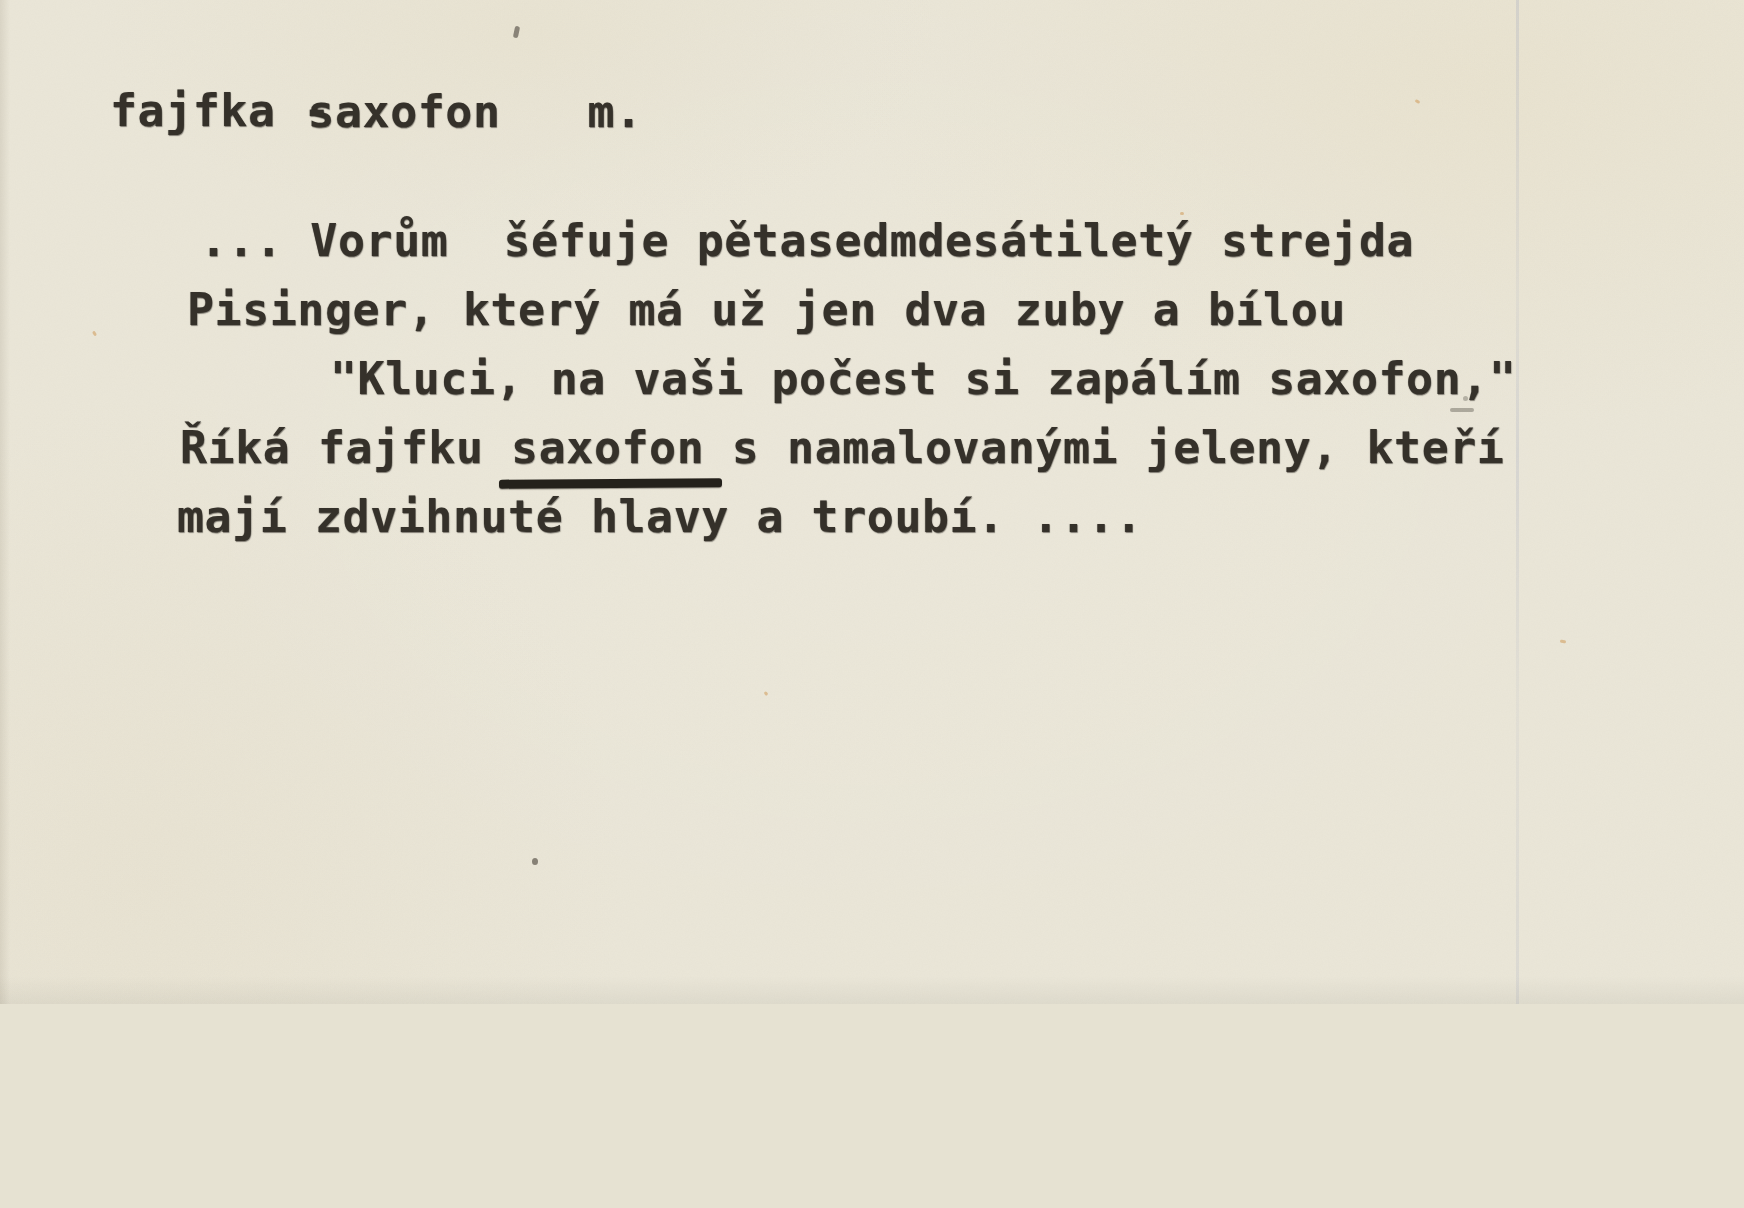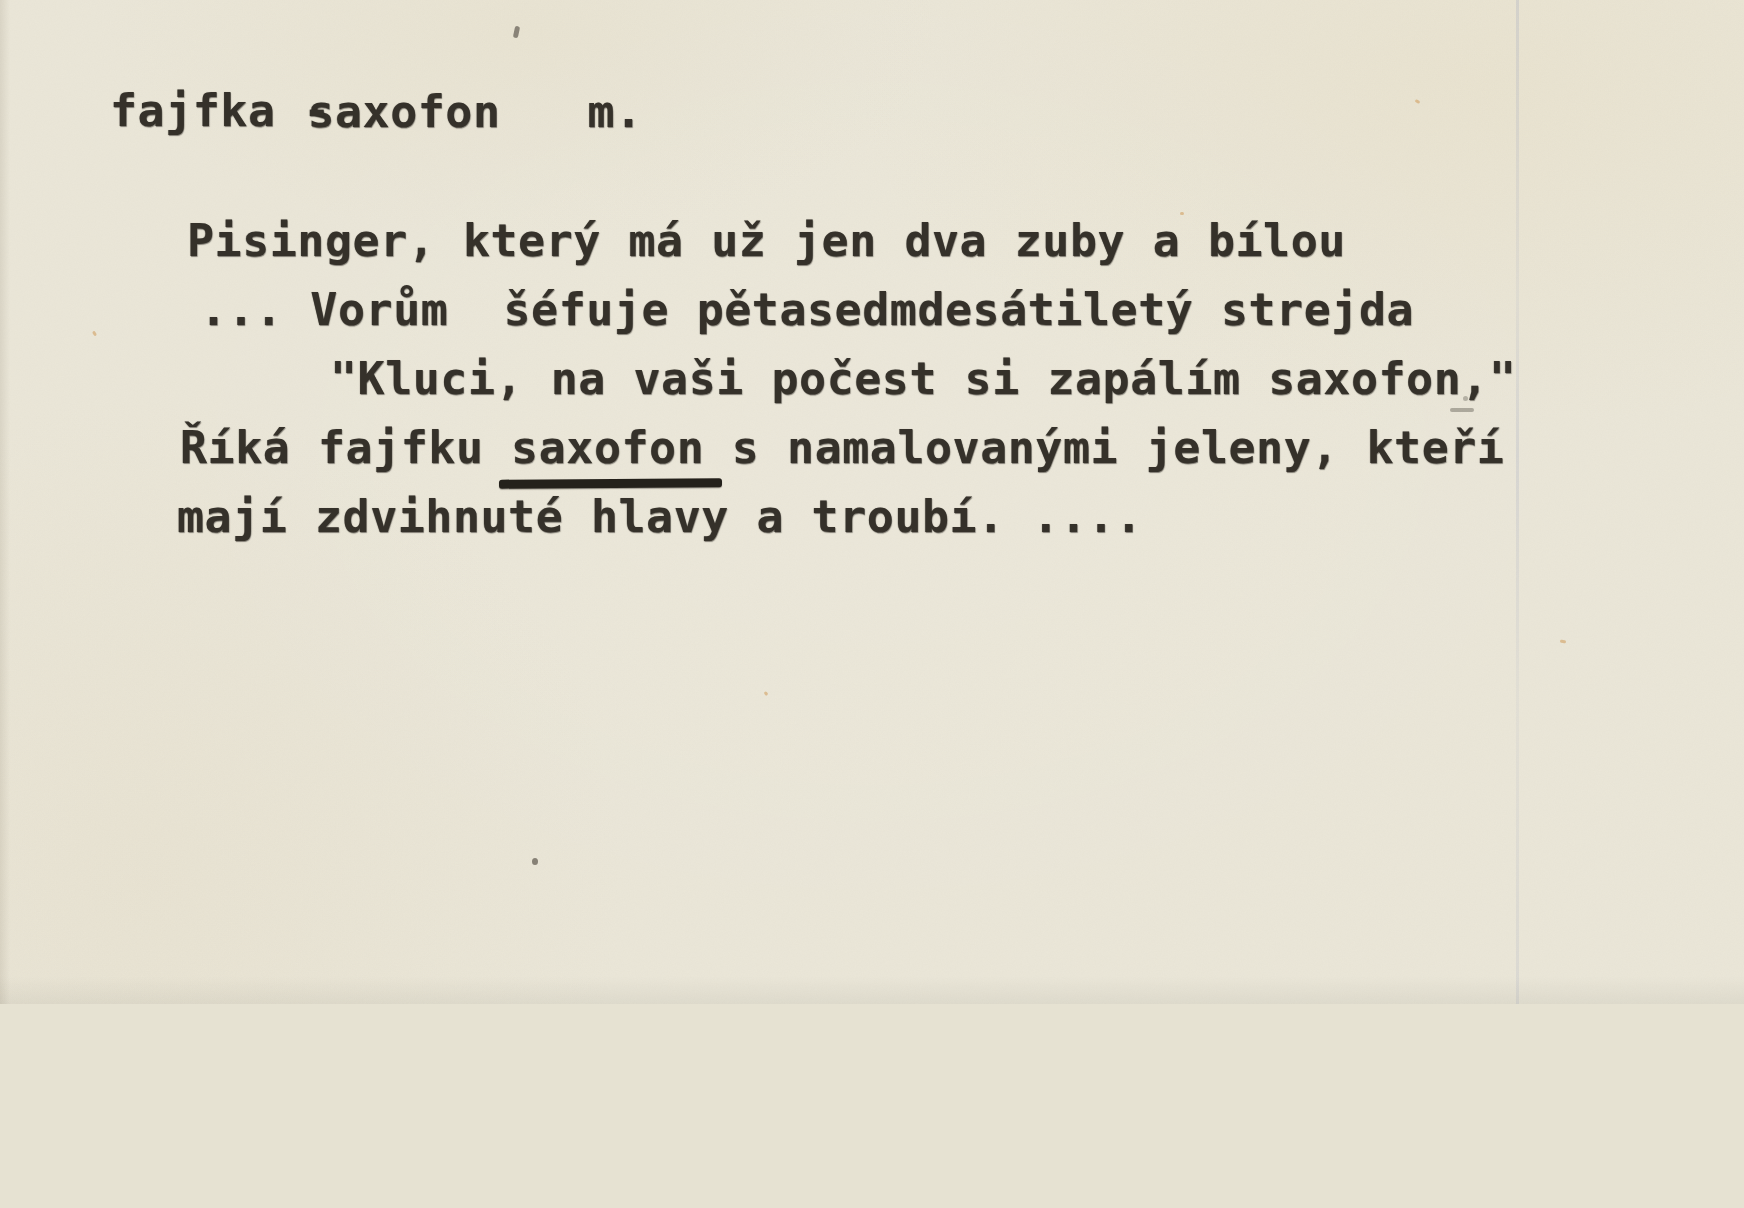--- a/index.html
+++ b/index.html
@@ -151,22 +151,22 @@
 
 <div class="card">
 
   <div class="type headword-line">
     <span>saxofon</span><span class="gender">m.</span>
   </div>
 
   <div class="type crossref-line">fajfka -</div>
 
   <div class="excerpt">
+    <div class="line line-1">... Vorům  šéfuje pětasedmdesátiletý strejda</div>
     <div class="line line-2">Pisinger, který má už jen dva zuby a bílou</div>
-    <div class="line line-1">... Vorům  šéfuje pětasedmdesátiletý strejda</div>
     <div class="line line-4">"Kluci, na vaši počest si zapálím saxofon,"</div>
     <div class="line line-5"><span>Říká fajfku </span><span class="u-word">saxofon</span><span> s namalovanými jeleny, kteří</span></div>
     <div class="line line-6">mají zdvihnuté hlavy a troubí. ....</div>
   </div>
 
 
   <div class="crease"></div>
   <div class="bottom-shade"></div>
   <div class="left-shade"></div>
   <div class="speck speck-apostrophe"></div>

